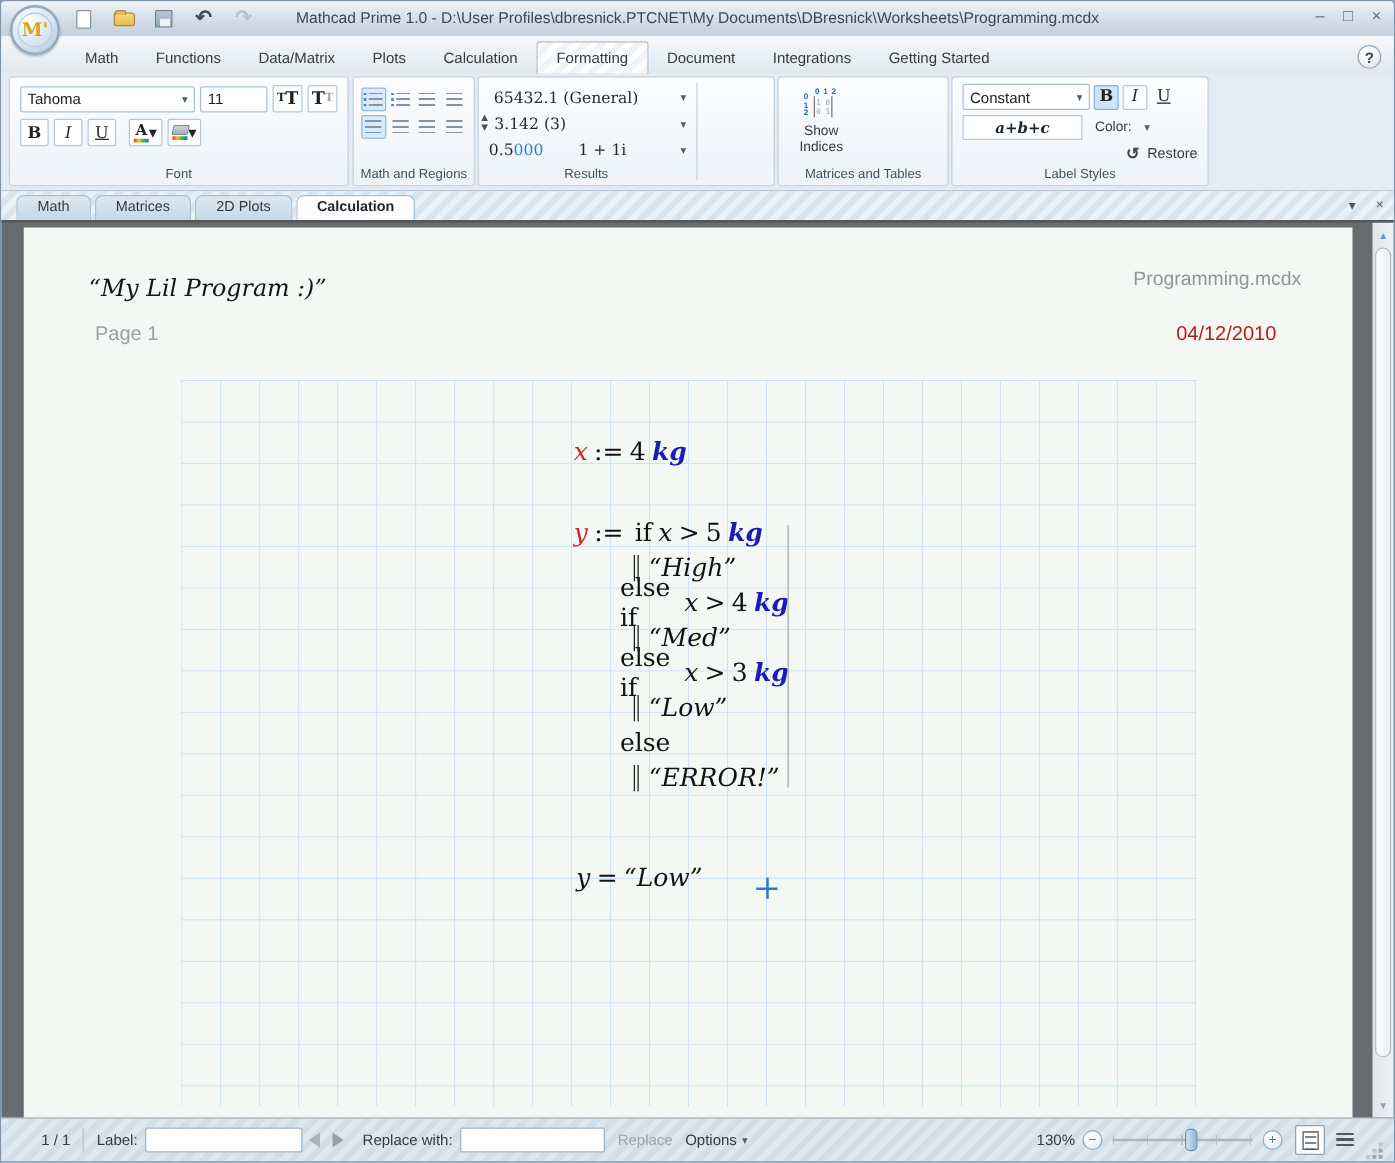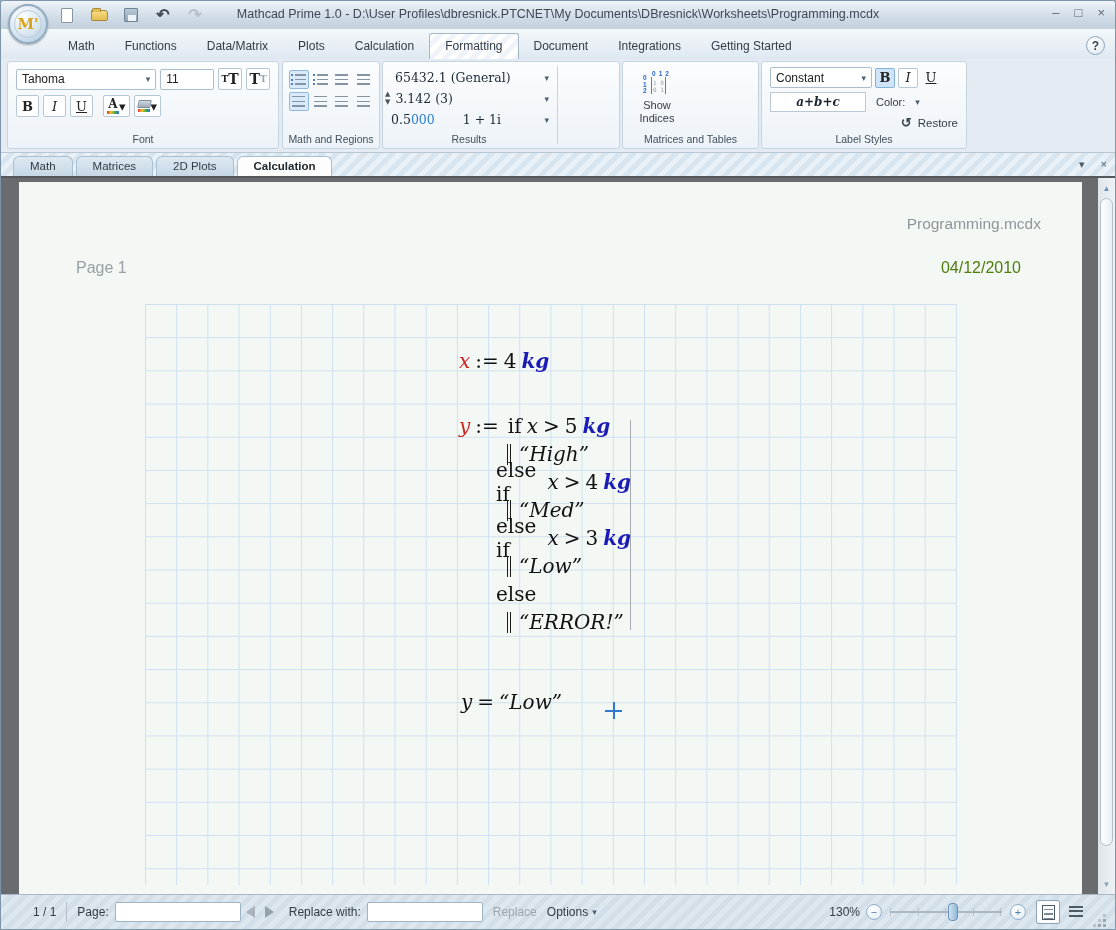--- a/index.html
+++ b/index.html
@@ -76,21 +76,21 @@
 
   
   .workspace { flex:1 1 auto; position:relative; background:#696c6e; border-top:2px solid #54585a; overflow:hidden; }
   .page { position:absolute; left:18px; top:4px; width:1063px; bottom:-6px; background:#f4f8f4; }
   .grid { position:absolute; left:126px; top:122px; width:812px; height:581px;
           background-image:linear-gradient(to right,#cfe0f2 1px,transparent 1px),linear-gradient(to bottom,#cfe0f2 1px,transparent 1px);
           background-size:31.2px 33.2px; }
   .hdr-file { position:absolute; right:41px; top:33px; font-size:15.5px; color:#8d969a; }
   .doc-title { position:absolute; left:52px; top:38px; font-family:"DejaVu Serif",serif; font-style:italic; font-size:19px; color:#141414; }
   .pg-label { position:absolute; left:57px; top:77px; font-size:16px; color:#97a0a4; }
-  .hdr-date { position:absolute; right:61px; top:77px; font-size:16px; color:#4d7c0f;text-align:center; }
+  .hdr-date { position:absolute; right:61px; top:77px; font-size:16px; color:#b91c1c;text-align:center; }
 
   .mathtxt { font-family:"DejaVu Serif",serif; font-size:20px; color:#111; }
   .mvar { font-style:italic; }
   .red { color:#d02622; }
   .munit { font-style:italic; font-weight:bold; color:#1b1bb5; }
   .mstr { font-style:italic; }
   .region { position:absolute; }
   .mline { display:flex; align-items:center; gap:5px; height:28px; }
   .program { width:172px; }
   .prog-rule { position:absolute; right:0; top:8px; bottom:6px; width:1px; background:#a4a9ad; }
@@ -327,20 +327,21 @@
       <span>▾</span>
       <span>×</span>
     </div>
   </div>
 
   <div class="workspace">
     <div class="page">
       <div class="grid"></div>
 
       <div class="hdr-file">Programming.mcdx</div>
+      <div class="doc-title">“My Lil Program :)”</div>
       <div class="pg-label">Page 1</div>
       <div class="hdr-date">04/12/2010</div>
 
       <div class="region mathtxt" style="left:440px; top:165px;">
         <div class="mline">
           <span class="mvar red">x</span>
           <span>:=</span>
           <span>4</span>
           <span class="munit">kg</span>
         </div>
@@ -406,21 +407,21 @@
     <div class="vscroll">
       <div class="vs-up">▲</div>
       <div class="vs-thumb"></div>
       <div class="vs-down">▼</div>
     </div>
   </div>
 
   <div class="statusbar">
     <span style="margin-left:24px;">1 / 1</span>
     <div class="vdiv"></div>
-    <span>Page:</span>
+    <span>Label:</span>
     <span class="sb-gap-sm"></span>
     <input class="sb-input" style="">
     <span class="nav-arrow nav-prev"></span>
     <span class="nav-arrow nav-next"></span>
     <span class="sb-gap"></span>
     <span>Replace with:</span>
     <span class="sb-gap-sm"></span>
     <input class="sb-input w2" style="">
     <span class="sb-gap"></span>
     <span class="disabled">Replace</span>

